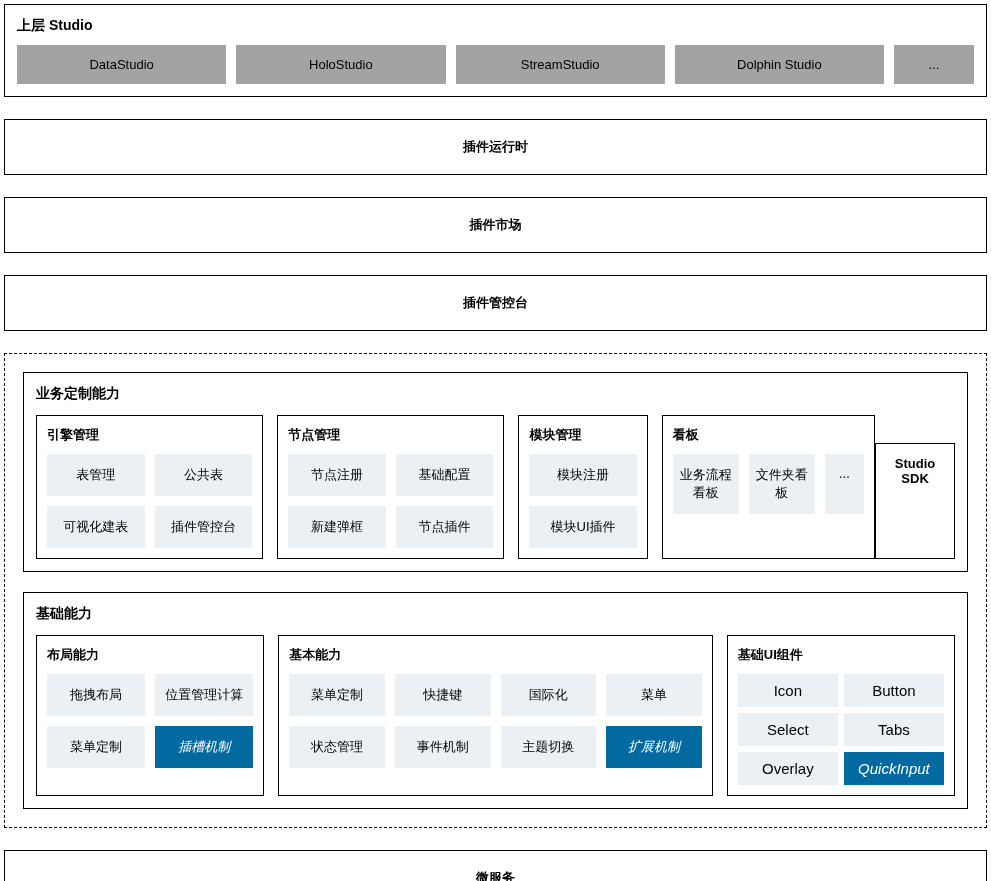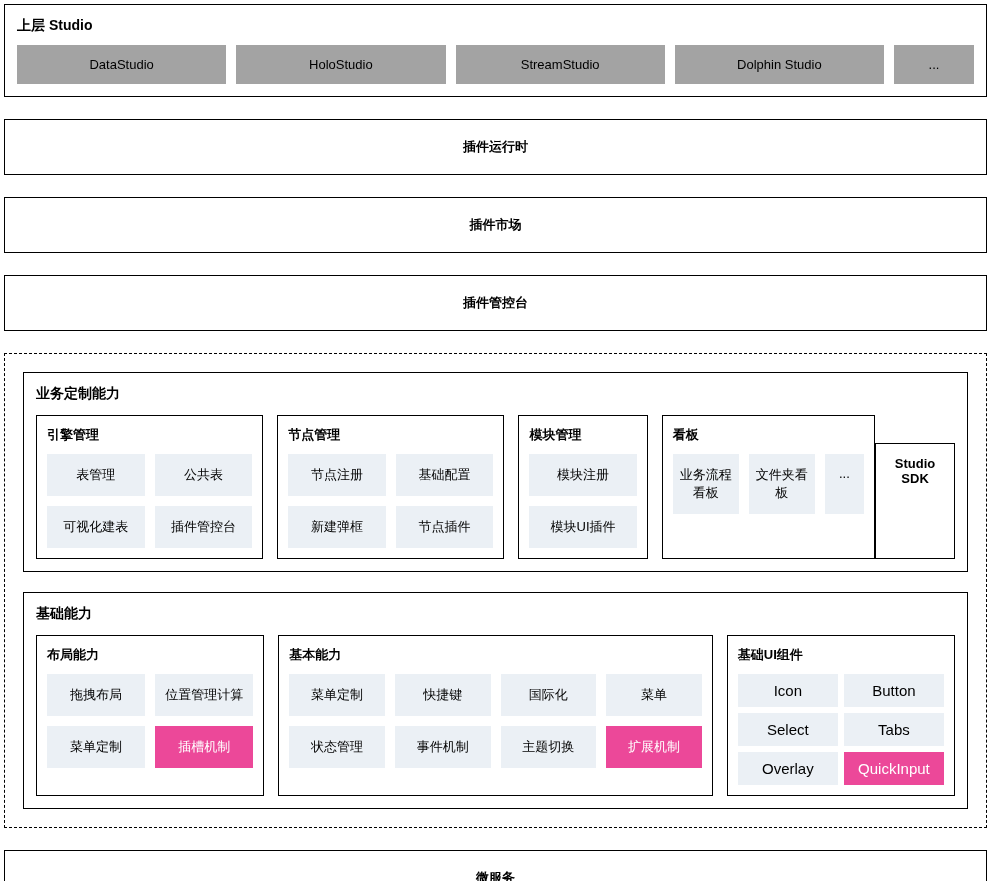--- a/index.html
+++ b/index.html
@@ -76,22 +76,23 @@
     .gc2 { grid-template-columns: repeat(2, 1fr); }
     .gc1 { grid-template-columns: repeat(1, 1fr); }
     .gc4 { grid-template-columns: repeat(4, 1fr); }
     .cell {
       background: #ebf0f5;
       text-align: center;
       padding: 12px 6px;
       font-size: 13px;
     }
     .cell.blue {
-      background: #ec4899;
+      background: #0369a1;
       color: #fff;
+      font-style: italic;
     }
     .sdk-box {
       border: 1px solid #000;
       text-align: center;
       padding: 12px;
       font-weight: 700;
       font-size: 13px;
       margin-top: 28px;
     }
     .rcol { display: flex; flex-direction: row; }

